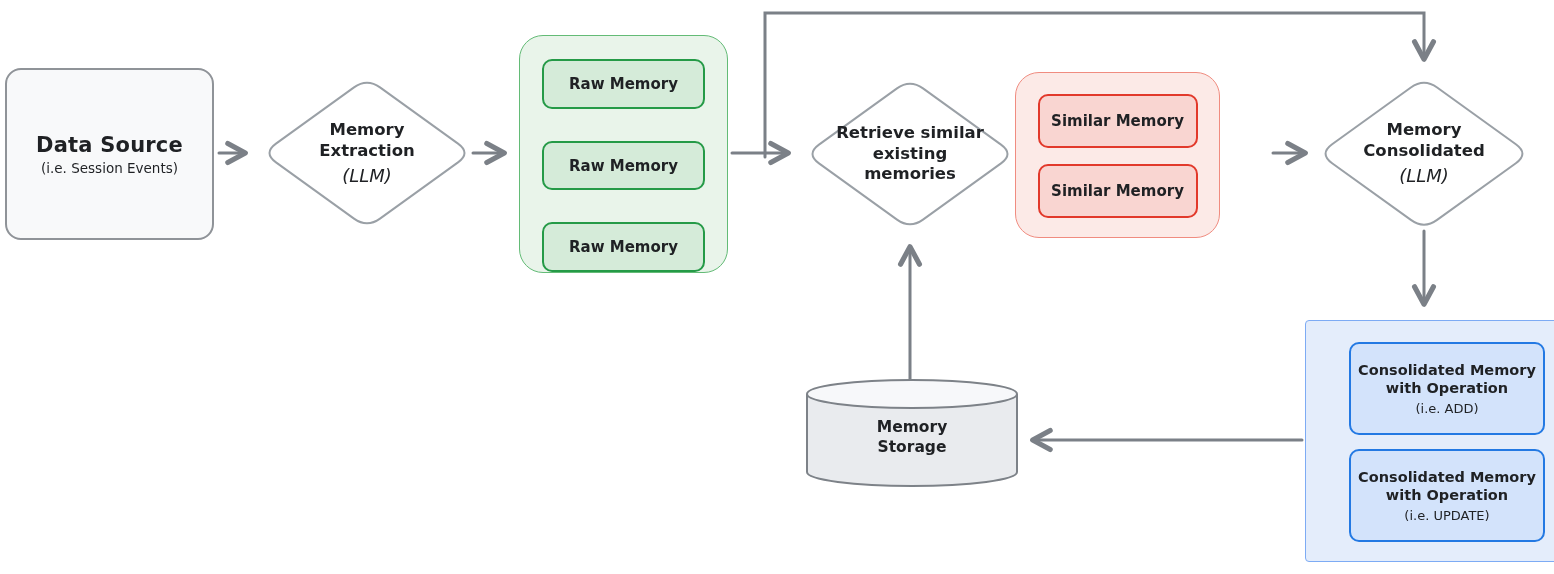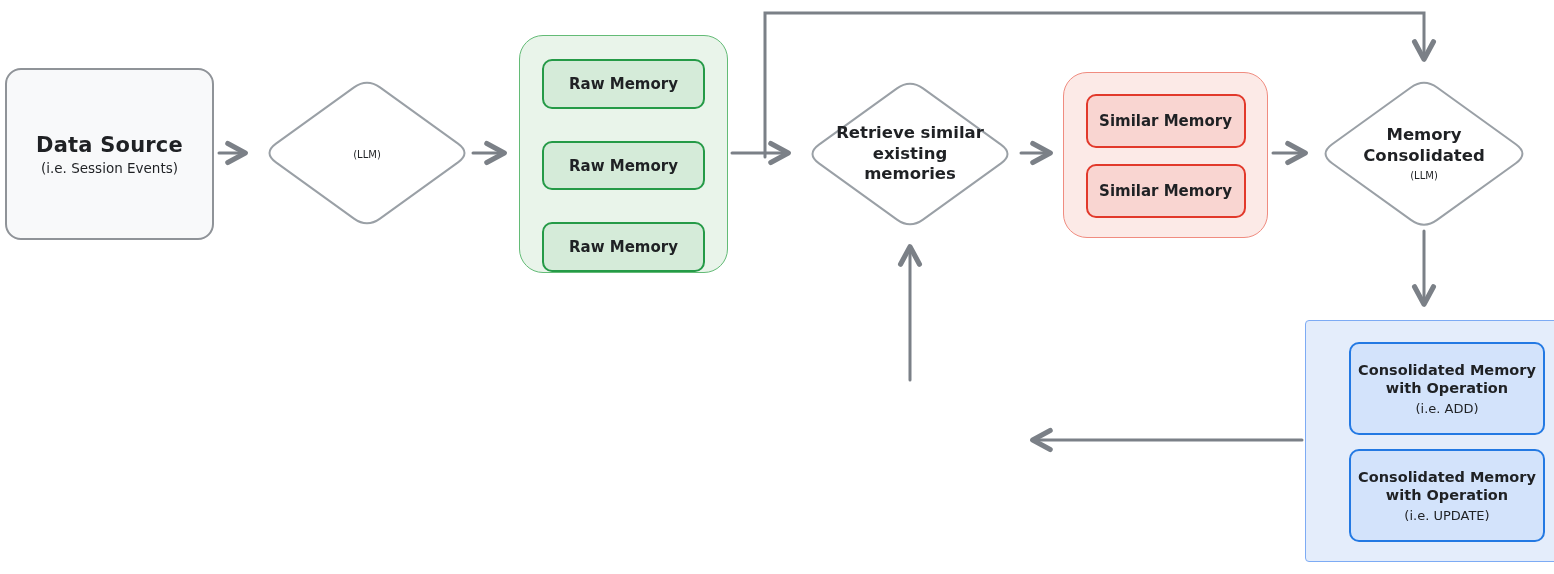--- a/index.html
+++ b/index.html
@@ -16,21 +16,21 @@
     display:flex;flex-direction:column;align-items:center;justify-content:center;text-align:center;
   }
   .rect-node .title{font-size:21px;font-weight:600;letter-spacing:.2px;}
   .rect-node .subtitle{font-size:13.5px;margin-top:3px;}
 
   
   .diamond-node{display:flex;align-items:center;justify-content:center;text-align:center;}
   .diamond-node svg{position:absolute;inset:0;}
   .diamond-label{position:relative;z-index:1;max-width:160px;}
   .diamond-label .title{font-size:16.5px;font-weight:600;line-height:1.25;}
-  .diamond-label .subtitle{font-size:10px;margin-top:3px;}
+  .diamond-label .subtitle{font-size:18px;margin-top:3px;font-style:italic;}
 
   
   .group{
     border-radius:24px;border:1.5px solid;display:flex;flex-direction:column;align-items:center;
   }
   .group.green{background:var(--green-container-fill);border-color:var(--green-container-border);padding-top:23px;gap:32px;}
   .group.red{background:var(--red-container-fill);border-color:var(--red-container-border);padding-top:21px;gap:16px;}
   .group.blue{background:var(--blue-container-fill);border-color:var(--blue-container-border);padding-top:21px;gap:14px;}
 
   .mem-box{
@@ -75,20 +75,21 @@
   <div class="node rect-node" style="left:5px;top:68px;width:209px;height:172px;">
     <div class="title">Data Source</div>
     <div class="subtitle">(i.e. Session Events)</div>
   </div>
 
   <div class="node diamond-node" style="left:262px;top:77px;width:210px;height:152px;">
     <svg viewBox="0 0 210 152">
       <path d="M118 10.4 L196 66.6 Q209 76 196 85.4 L118 141.6 Q105 151 92 141.6 L14 85.4 Q1 76 14 66.6 L92 10.4 Q105 1 118 10.4 Z" fill="#ffffff" style="stroke:var(--diamond-border)" stroke-width="2"></path>
     </svg>
     <div class="diamond-label">
+      <div class="title" style="max-width:110px;">Memory Extraction</div>
       <div class="subtitle">(LLM)</div>
     </div>
   </div>
 
   <div class="node group green" style="left:519px;top:35px;width:209px;height:238px;">
     <div class="mem-box green">
       <span>Raw Memory</span>
     </div>
     <div class="mem-box green">
       <span>Raw Memory</span>
@@ -100,21 +101,21 @@
 
   <div class="node diamond-node" style="left:805px;top:78px;width:210px;height:152px;">
     <svg viewBox="0 0 210 152">
       <path d="M118 10.4 L196 66.6 Q209 76 196 85.4 L118 141.6 Q105 151 92 141.6 L14 85.4 Q1 76 14 66.6 L92 10.4 Q105 1 118 10.4 Z" fill="#ffffff" style="stroke:var(--diamond-border)" stroke-width="2"></path>
     </svg>
     <div class="diamond-label">
       <div class="title" style="max-width:150px;">Retrieve similar existing memories</div>
     </div>
   </div>
 
-  <div class="node group red" style="left:1063px;top:72px;width:205px;height:166px;">
+  <div class="node group red" style="left:1015px;top:72px;width:205px;height:166px;">
     <div class="mem-box red">
       <span>Similar Memory</span>
     </div>
     <div class="mem-box red">
       <span>Similar Memory</span>
     </div>
   </div>
 
   <div class="node diamond-node" style="left:1318px;top:77px;width:212px;height:152px;">
     <svg viewBox="0 0 210 152" preserveAspectRatio="none">
@@ -130,14 +131,21 @@
     <div class="mem-box blue">
       <div class="box-title">Consolidated Memory with Operation</div>
       <div class="box-subtitle">(i.e. ADD)</div>
     </div>
     <div class="mem-box blue">
       <div class="box-title">Consolidated Memory with Operation</div>
       <div class="box-subtitle">(i.e. UPDATE)</div>
     </div>
   </div>
 
+  <div class="node cylinder-node" style="left:805px;top:378px;width:214px;height:110px;">
+    <svg viewBox="0 0 214 110">
+      <path d="M2 16 L2 94 A105 14 0 0 0 212 94 L212 16" style="fill:var(--cylinder-fill);stroke:var(--cylinder-border)" stroke-width="2"></path>
+      <ellipse cx="107" cy="16" rx="105" ry="14" style="fill:var(--cylinder-top-fill);stroke:var(--cylinder-border)" stroke-width="2"></ellipse>
+    </svg>
+    <div class="cylinder-label">Memory Storage</div>
+  </div>
 
 </div>
 
 </body></html>

